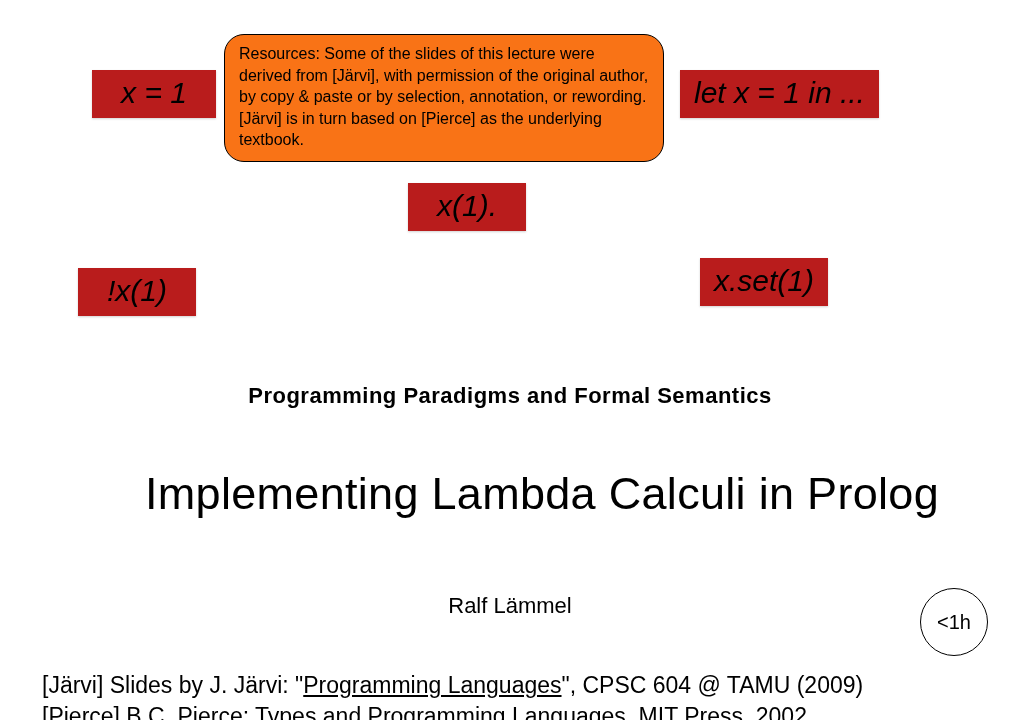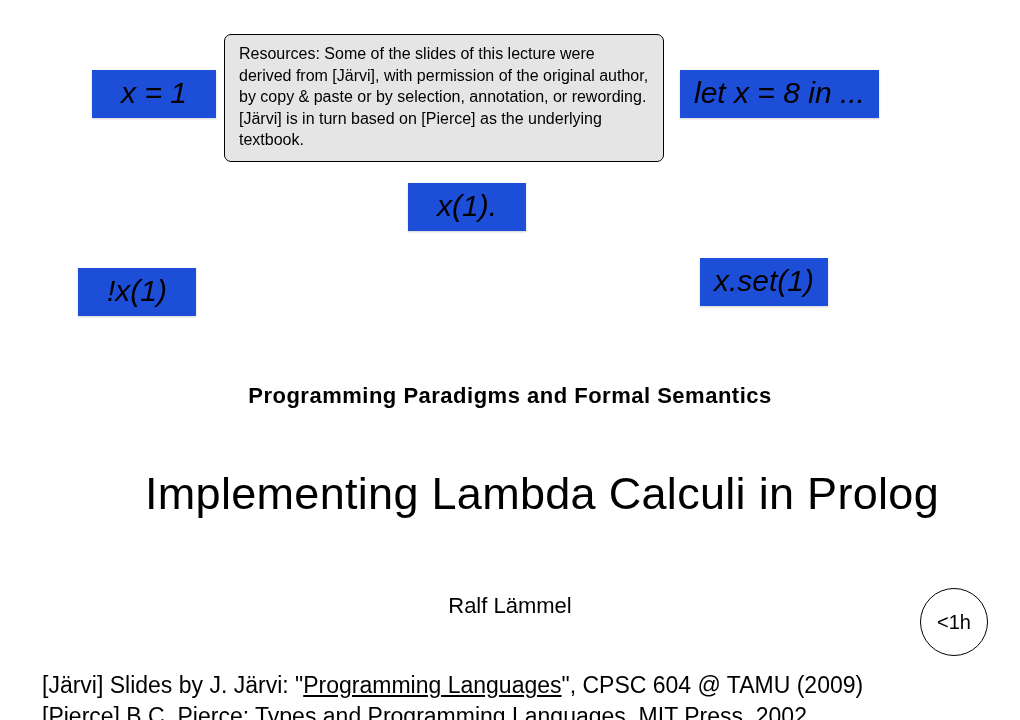--- a/index.html
+++ b/index.html
@@ -11,21 +11,21 @@
     font-family: "Gill Sans", "Gill Sans MT", "Helvetica Neue", Arial, sans-serif;
     color: #000;
     position: relative;
     overflow: hidden;
   }
   .slide { position: relative; width: 1020px; height: 720px; }
 
   
   .note {
     position: absolute;
-    background: #1d4ed8;
+    background: #b91c1c;
     padding: 6px 14px 8px 14px;
     font-style: italic;
     font-family: "Helvetica Neue", Arial, sans-serif;
     font-size: 30px;
     text-align: center;
     
     box-shadow: 0 1px 2px rgba(0,0,0,0.18);
   }
   .note::before,
   .note::after {
@@ -37,26 +37,26 @@
     background: rgba(0,0,0,0.25);
     filter: blur(7px);
     z-index: -1;
   }
   .note::before { left: 8px;  transform: rotate(-5deg); transform-origin: left bottom; }
   .note::after  { right: 8px; transform: rotate( 5deg); transform-origin: right bottom; }
 
   .resources-box {
     position: absolute;
     border: 1px solid #000;
-    border-radius: 7px;
+    border-radius: 20px;
     padding: 8px 14px 10px 14px;
     font-family: "Gill Sans", "Gill Sans MT", "Helvetica Neue", Arial, sans-serif;
     font-size: 16px;
     line-height: 1.35;
-    background: #e5e5e5;
+    background: #f97316;
     font-weight: 300;
   }
 
   .subtitle {
     position: absolute;
     width: 1020px;
     text-align: center;
     font-family: "Arial Black", "Helvetica Neue", Arial, sans-serif;
     font-weight: 900;
     font-size: 22px;
@@ -108,21 +108,21 @@
 </style>
 </head>
 <body>
 
 <div class="slide">
 
   <div class="note" style="left:92px; top:70px; min-width:96px;">x = 1</div>
 
   <div class="resources-box" style="left:224px; top:34px; width:410px;">Resources: Some of the slides of this lecture were derived from [Järvi], with permission of the original author, by copy &amp; paste or by selection, annotation, or rewording.  [Järvi] is in turn based on [Pierce] as the underlying textbook.</div>
 
-  <div class="note" style="left:680px; top:70px;">let x = 8 in ...</div>
+  <div class="note" style="left:680px; top:70px;">let x = 1 in ...</div>
 
   <div class="note" style="left:408px; top:183px; min-width:90px;">x(1).</div>
 
   <div class="note" style="left:78px; top:268px; min-width:90px;">!x(1)</div>
 
   <div class="note" style="left:700px; top:258px;">x.set(1)</div>
 
   <div class="subtitle" style="top:383px;">Programming Paradigms and Formal Semantics</div>
 
   <div class="title" style="top:468px;">Implementing Lambda Calculi in Prolog</div>

